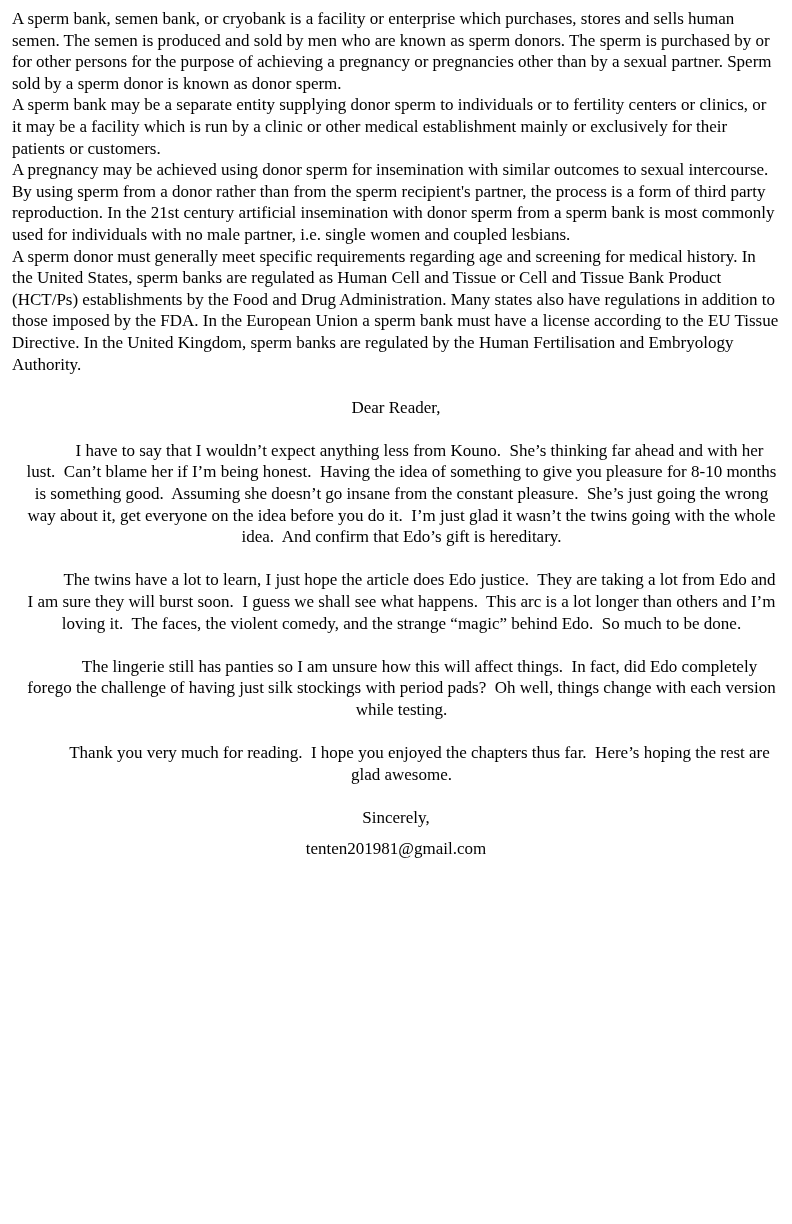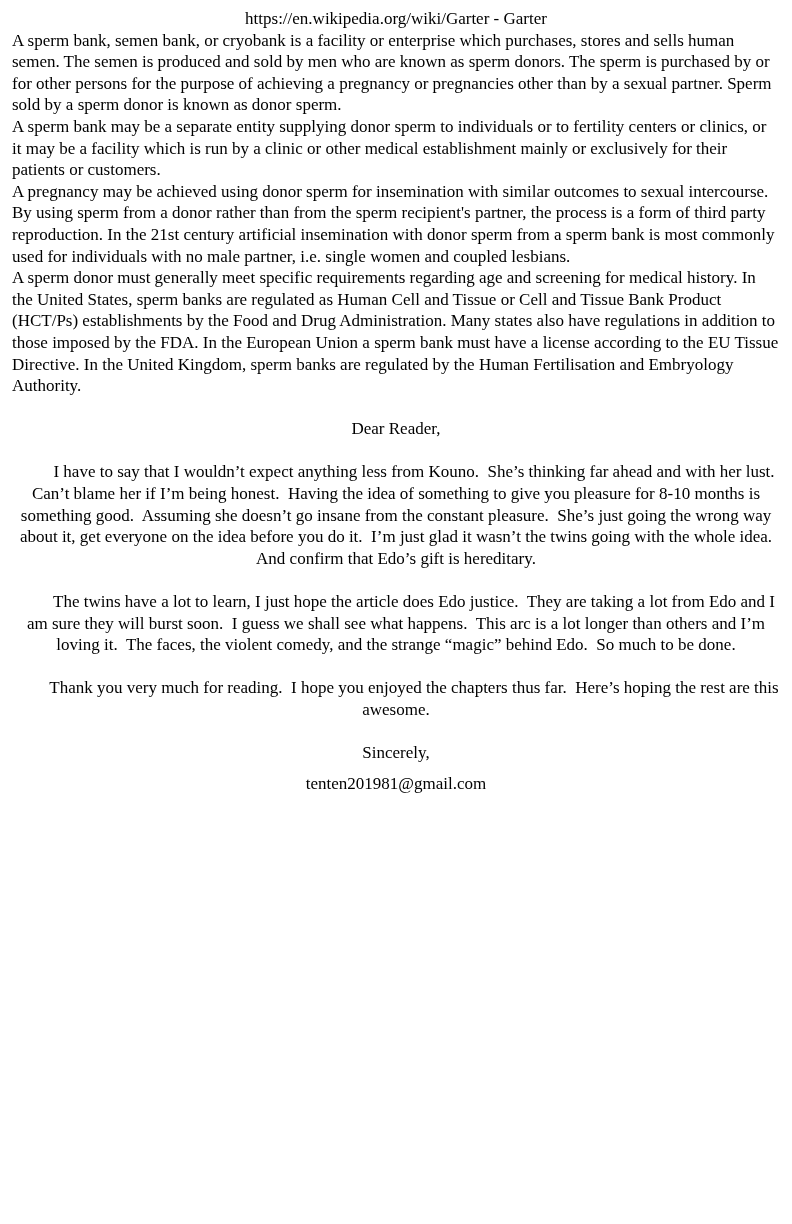--- a/index.html
+++ b/index.html
@@ -25,47 +25,48 @@
   .wiki-excerpt p {
     margin: 0;
   }
   .letter p {
     margin: 21.6px 0 0 0;
     text-align: center;
     white-space: pre-wrap;
   }
   .letter p.indented {
     text-indent: 36px;
+    margin-left: 11px;
   }
   .letter p.no-gap {
     margin-top: 9px;
   }
   .source-line {
     margin: 0;
   }
 </style>
 </head>
 <body>
 
 <div class="page">
 
-  <p class="source-line centered">https://en.wikipedia.org/wiki/Garter - Garter</p>
 
   <div class="wiki-excerpt">
     <p>A sperm bank, semen bank, or cryobank is a facility or enterprise which purchases, stores and sells human semen. The semen is produced and sold by men who are known as sperm donors. The sperm is purchased by or for other persons for the purpose of achieving a pregnancy or pregnancies other than by a sexual partner. Sperm sold by a sperm donor is known as donor sperm.</p>
     <p>A sperm bank may be a separate entity supplying donor sperm to individuals or to fertility centers or clinics, or it may be a facility which is run by a clinic or other medical establishment mainly or exclusively for their patients or customers.</p>
     <p>A pregnancy may be achieved using donor sperm for insemination with similar outcomes to sexual intercourse. By using sperm from a donor rather than from the sperm recipient's partner, the process is a form of third party reproduction. In the 21st century artificial insemination with donor sperm from a sperm bank is most commonly used for individuals with no male partner, i.e. single women and coupled lesbians.</p>
     <p>A sperm donor must generally meet specific requirements regarding age and screening for medical history. In the United States, sperm banks are regulated as Human Cell and Tissue or Cell and Tissue Bank Product (HCT/Ps) establishments by the Food and Drug Administration. Many states also have regulations in addition to those imposed by the FDA. In the European Union a sperm bank must have a license according to the EU Tissue Directive. In the United Kingdom, sperm banks are regulated by the Human Fertilisation and Embryology Authority.</p>
   </div>
 
   <div class="letter">
     <p>Dear Reader,</p>
 
     <p class="indented">I have to say that I wouldn’t expect anything less from Kouno.  She’s thinking far ahead and with her lust.  Can’t blame her if I’m being honest.  Having the idea of something to give you pleasure for 8-10 months is something good.  Assuming she doesn’t go insane from the constant pleasure.  She’s just going the wrong way about it, get everyone on the idea before you do it.  I’m just glad it wasn’t the twins going with the whole idea.  And confirm that Edo’s gift is hereditary.</p>
     <p class="indented">The twins have a lot to learn, I just hope the article does Edo justice.  They are taking a lot from Edo and I am sure they will burst soon.  I guess we shall see what happens.  This arc is a lot longer than others and I’m loving it.  The faces, the violent comedy, and the strange “magic” behind Edo.  So much to be done.</p>
-    <p class="indented">Thank you very much for reading.  I hope you enjoyed the chapters thus far.  Here’s hoping the rest are this awesome.</p>
+    <p class="indented">The lingerie still has panties so I am unsure how this will affect things.  In fact, did Edo completely forego the challenge of having just silk stockings with period pads?  Oh well, things change with each version while testing.</p>
+    <p class="indented">Thank you very much for reading.  I hope you enjoyed the chapters thus far.  Here’s hoping the rest are glad awesome.</p>
 
     <p>Sincerely,</p>
 
     <p class="no-gap">tenten201981@gmail.com</p>
   </div>
 
 </div>
 
 </body></html>

